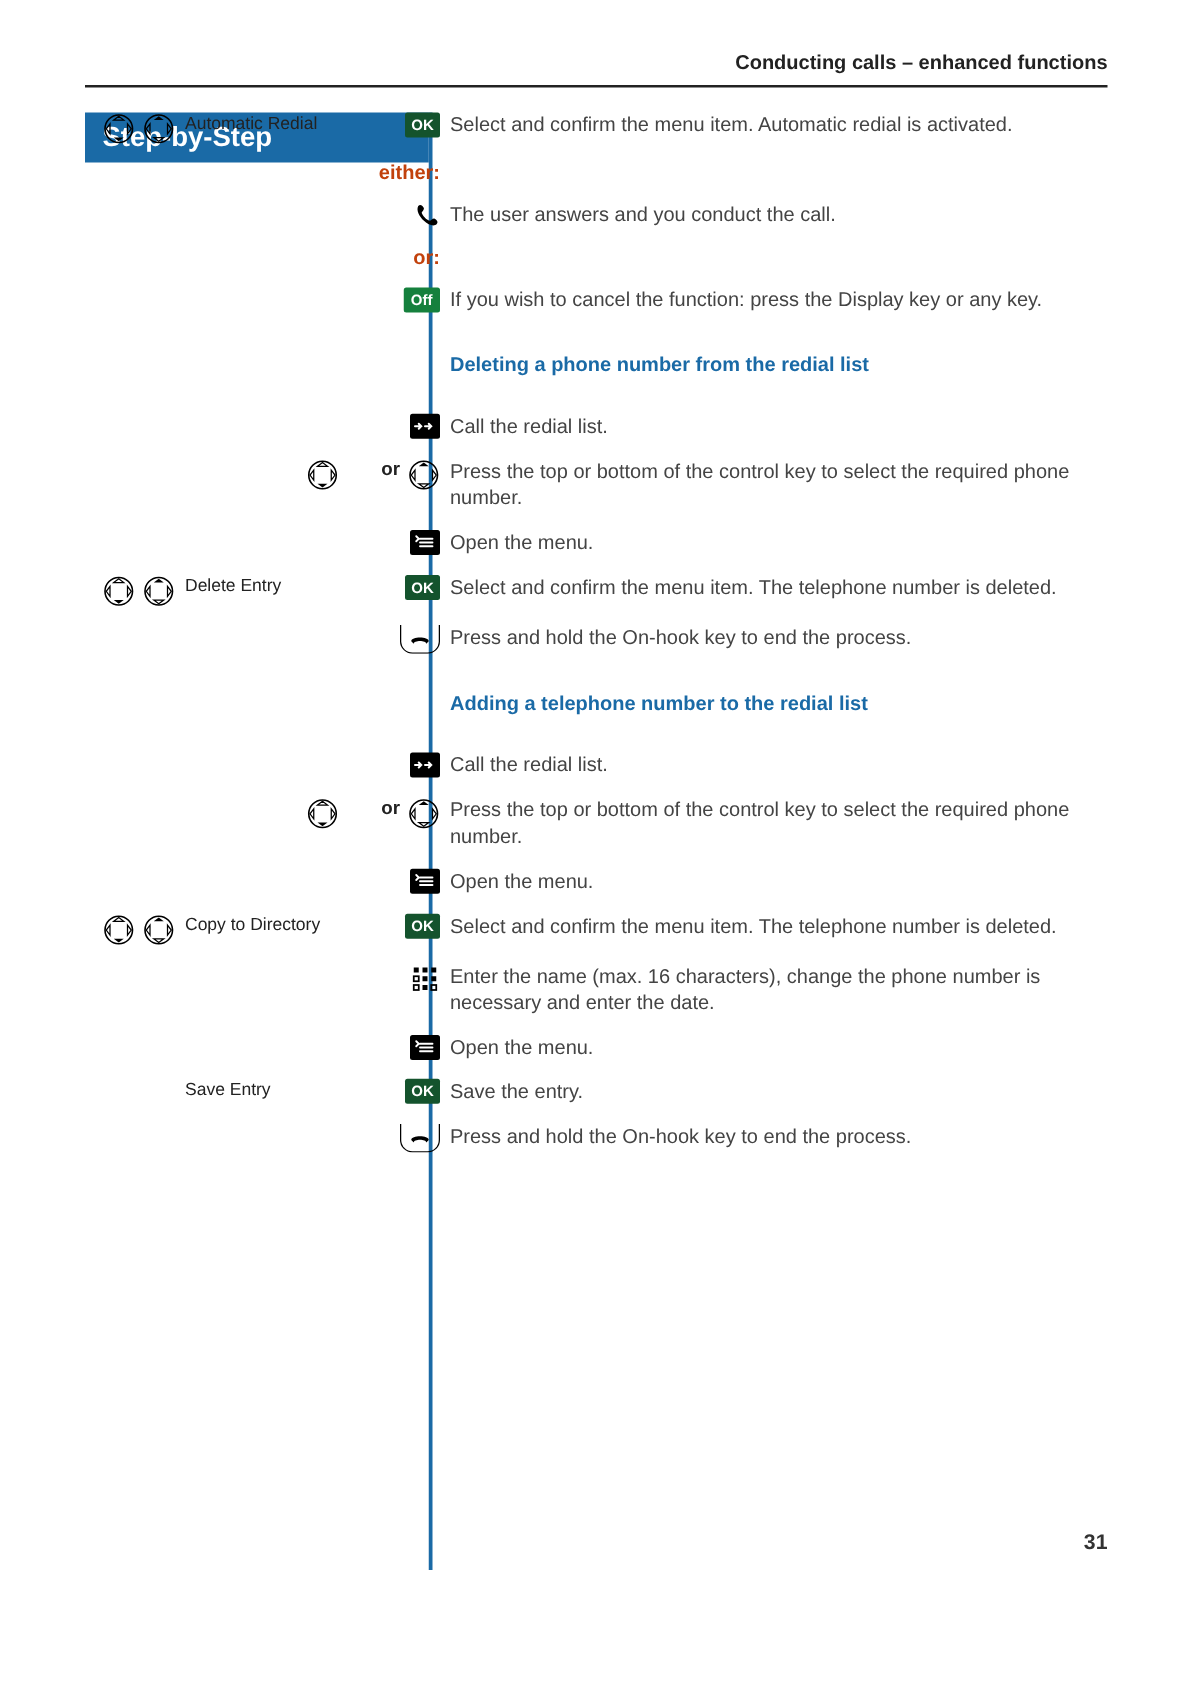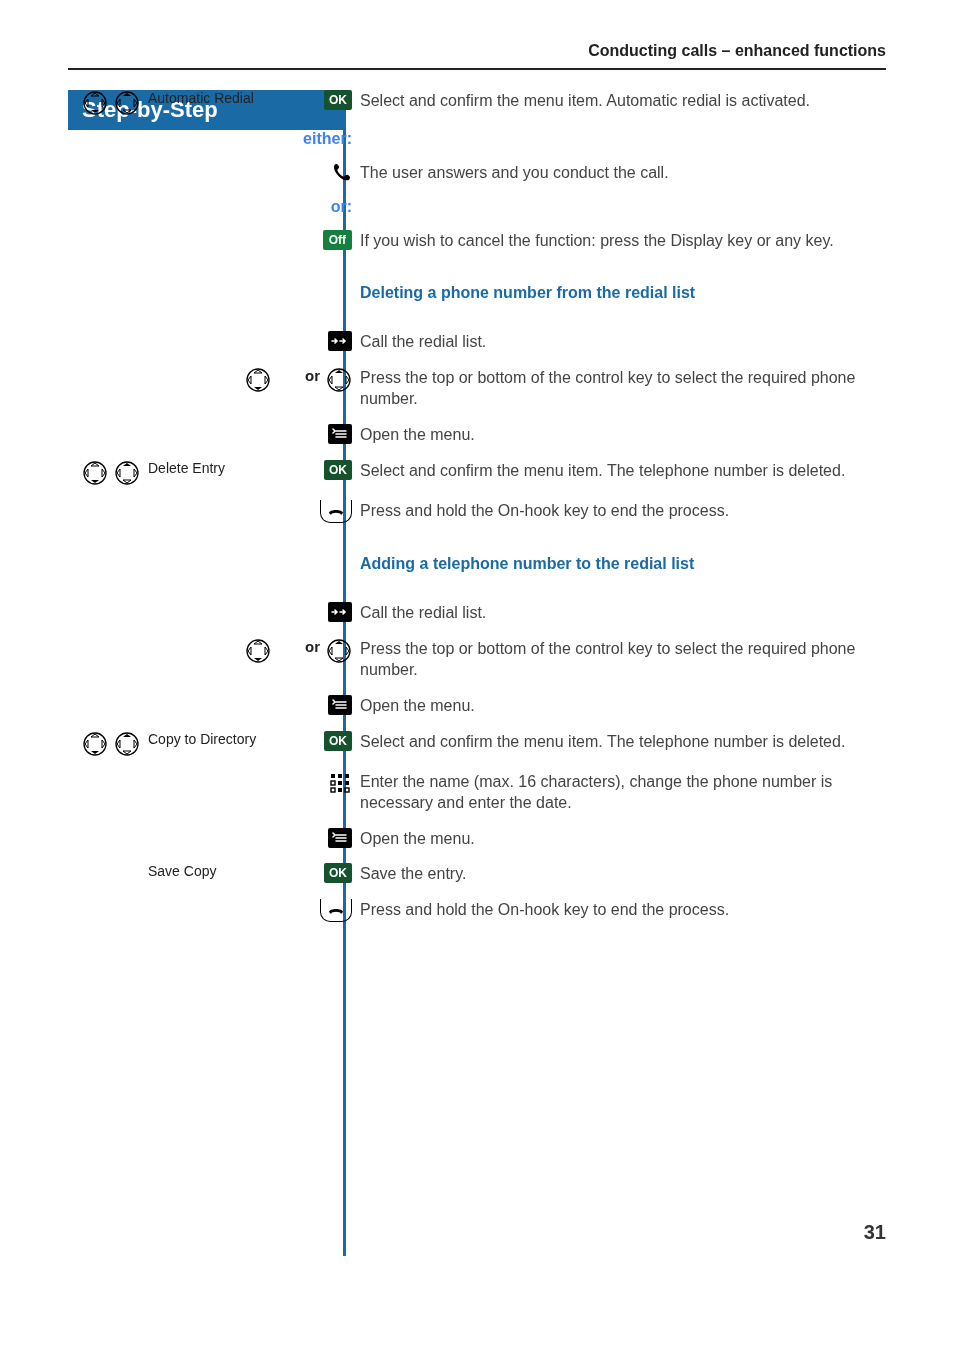--- a/index.html
+++ b/index.html
@@ -72,21 +72,21 @@
   .menu-label {
     font-size: 14px;
     color: #222;
     flex: 1;
     text-align: left;
     padding-left: 2px;
   }
   .either-or {
     font-weight: bold;
     font-size: 16px;
-    color: #3b82f6;
+    color: #c2410c;
   }
   .or-small {
     font-weight: bold;
     font-size: 15px;
     color: #222;
     margin-left: 28px;
   }
   .ok-btn {
     display: inline-flex;
     align-items: center;
@@ -137,21 +137,21 @@
     color: #1a6aa6;
     font-weight: bold;
     font-size: 16px;
     margin: 16px 0 14px 0;
   }
   .pagenum {
     position: absolute;
     bottom: 44px;
     right: 68px;
     font-weight: bold;
-    font-size: 20px;
+    font-size: 17px;
   }
   
   .ctrl-key { width:26px; height:26px; flex:0 0 26px; }
   .phone-icon { width:22px; height:22px; }
   .keypad-icon { width:24px; height:24px; }
   .side-body { padding-top: 4px; }
   .rows-wrap { margin-left: -278px; } 
 </style>
 </head>
 <body>
@@ -424,21 +424,21 @@
                 </svg>
             </span>
           </div>
           <div class="step-right">Open the menu.</div>
         </div>
 
         <div class="step-row">
           <div class="step-left">
             <span style="width:26px"></span>
             <span style="width:26px"></span>
-            <span class="menu-label">Save Copy</span>
+            <span class="menu-label">Save Entry</span>
             <span class="ok-btn">OK</span>
           </div>
           <div class="step-right">Save the entry.</div>
         </div>
 
         <div class="step-row">
           <div class="step-left">
             <span class="hook-key">
               <svg width="18" height="12" viewBox="0 0 18 12">
                   <path d="M2 8 C2 4 16 4 16 8 L14 10 C14 7 4 7 4 10 Z" fill="#000"></path>

